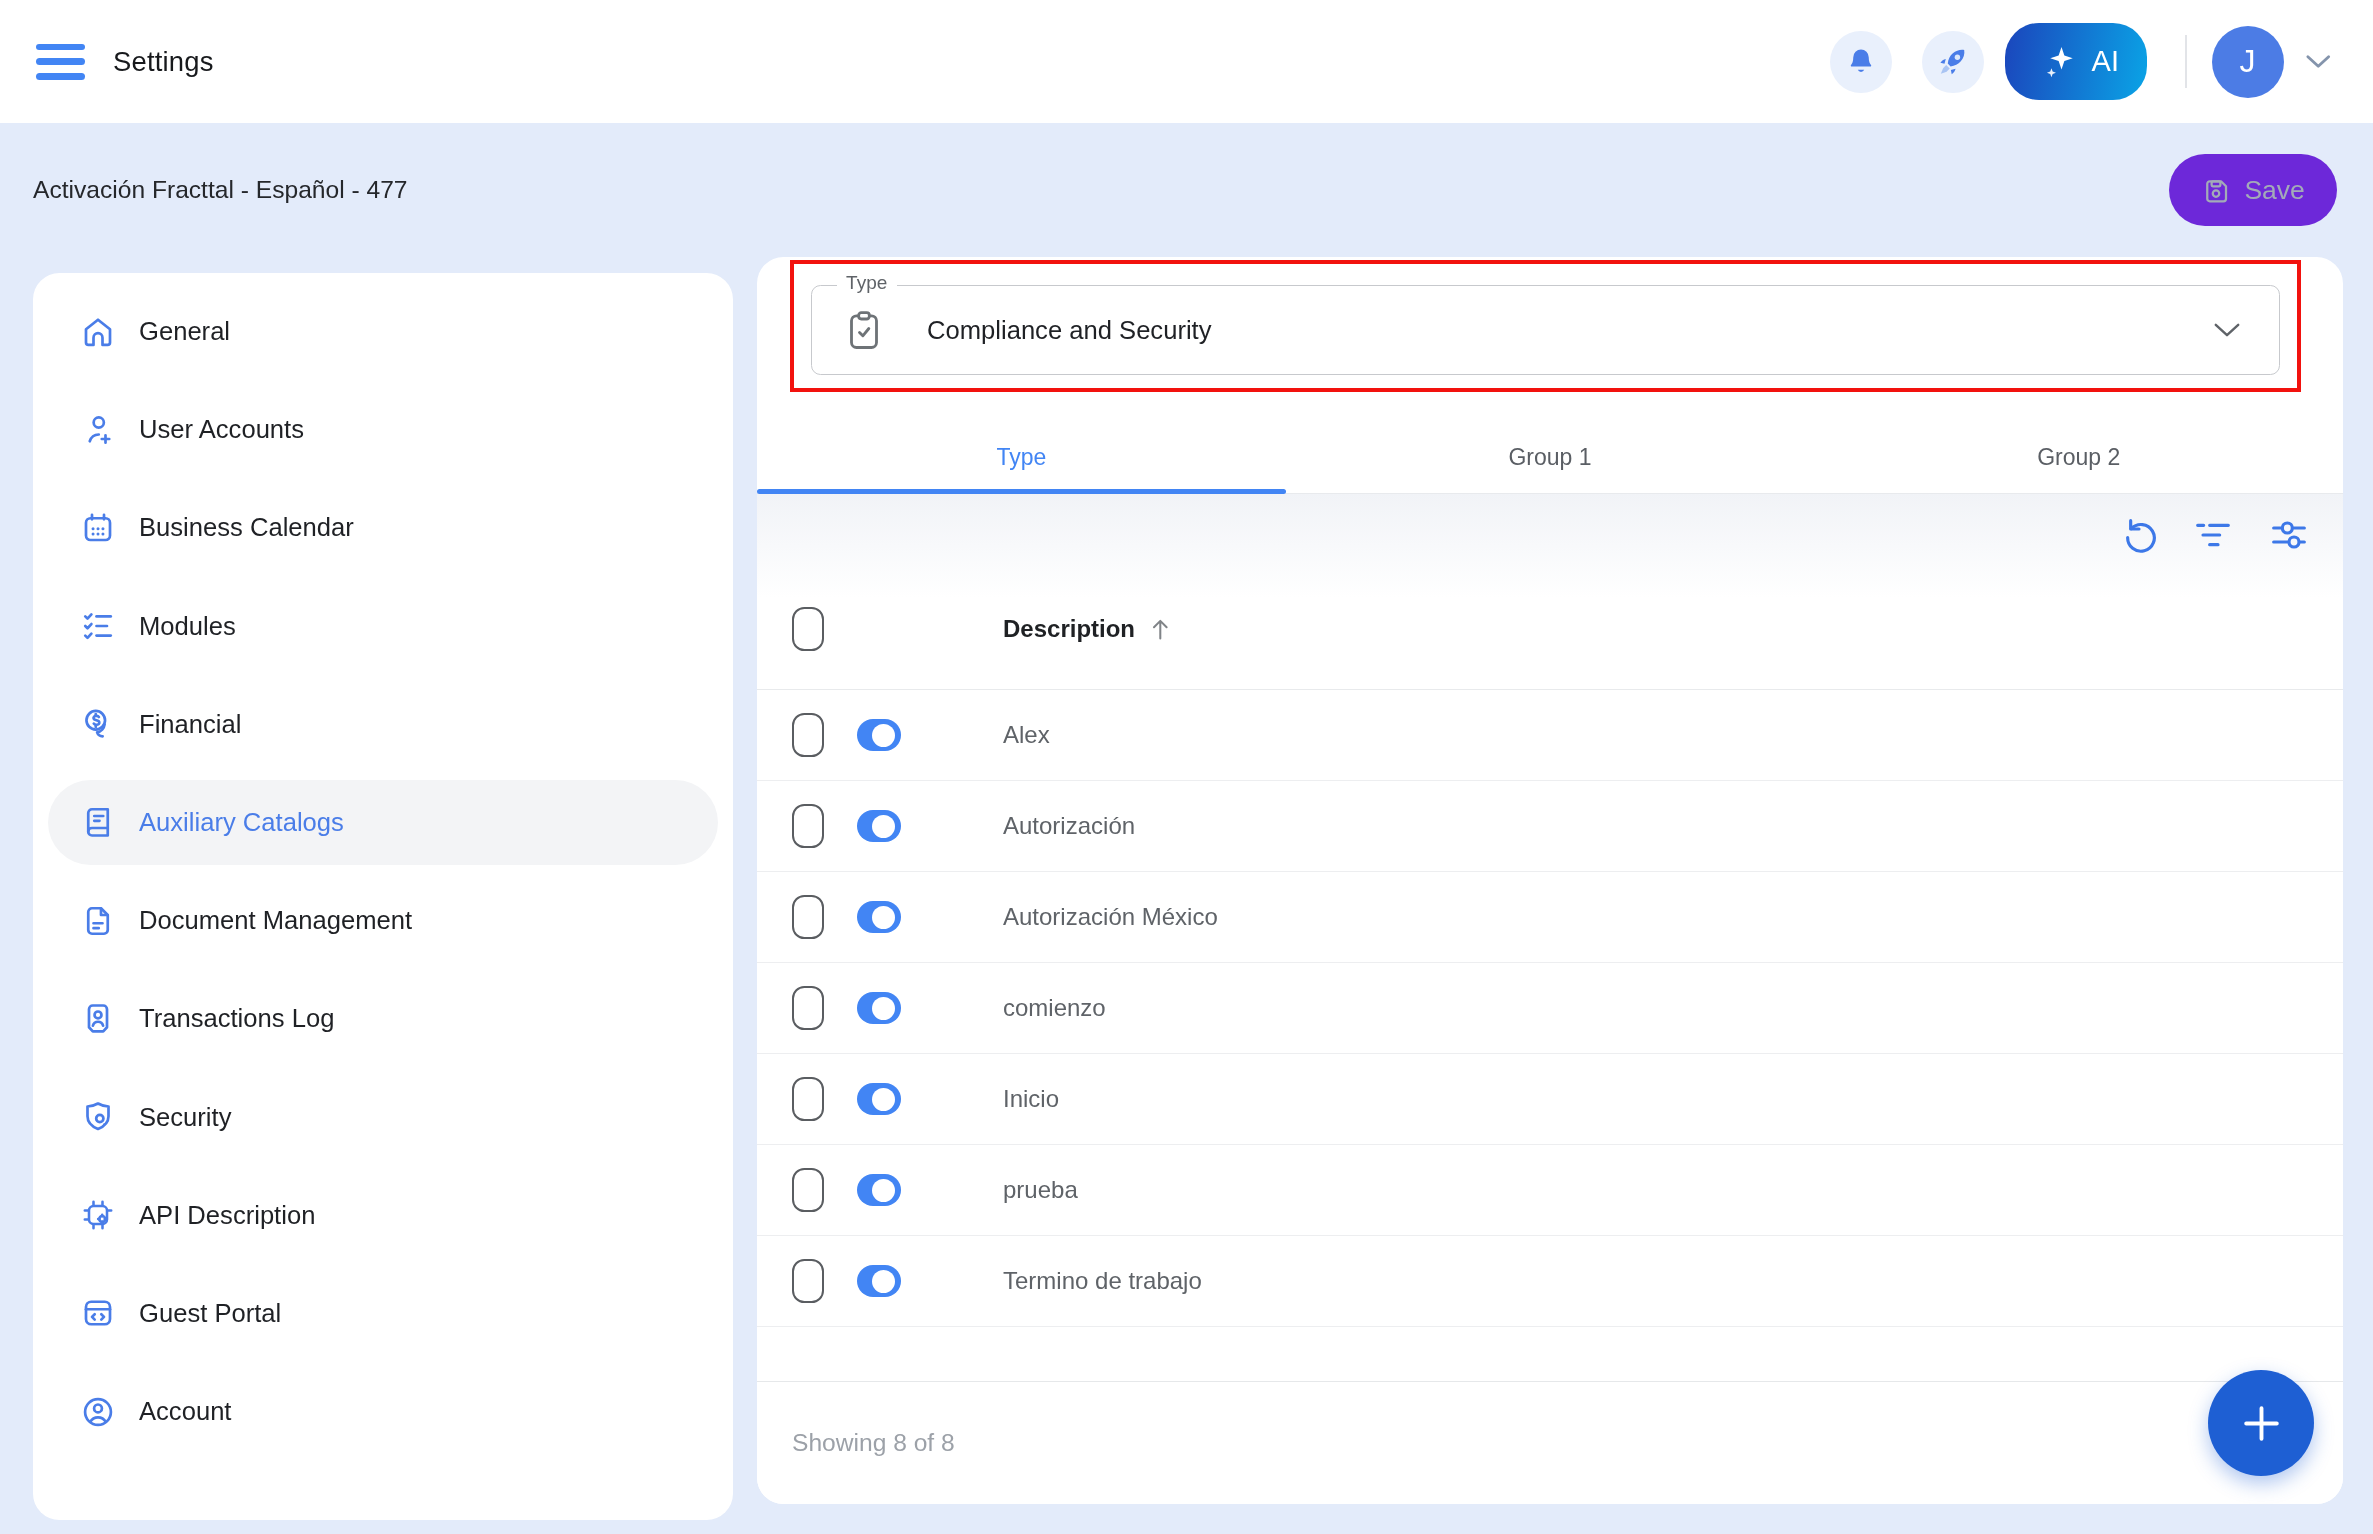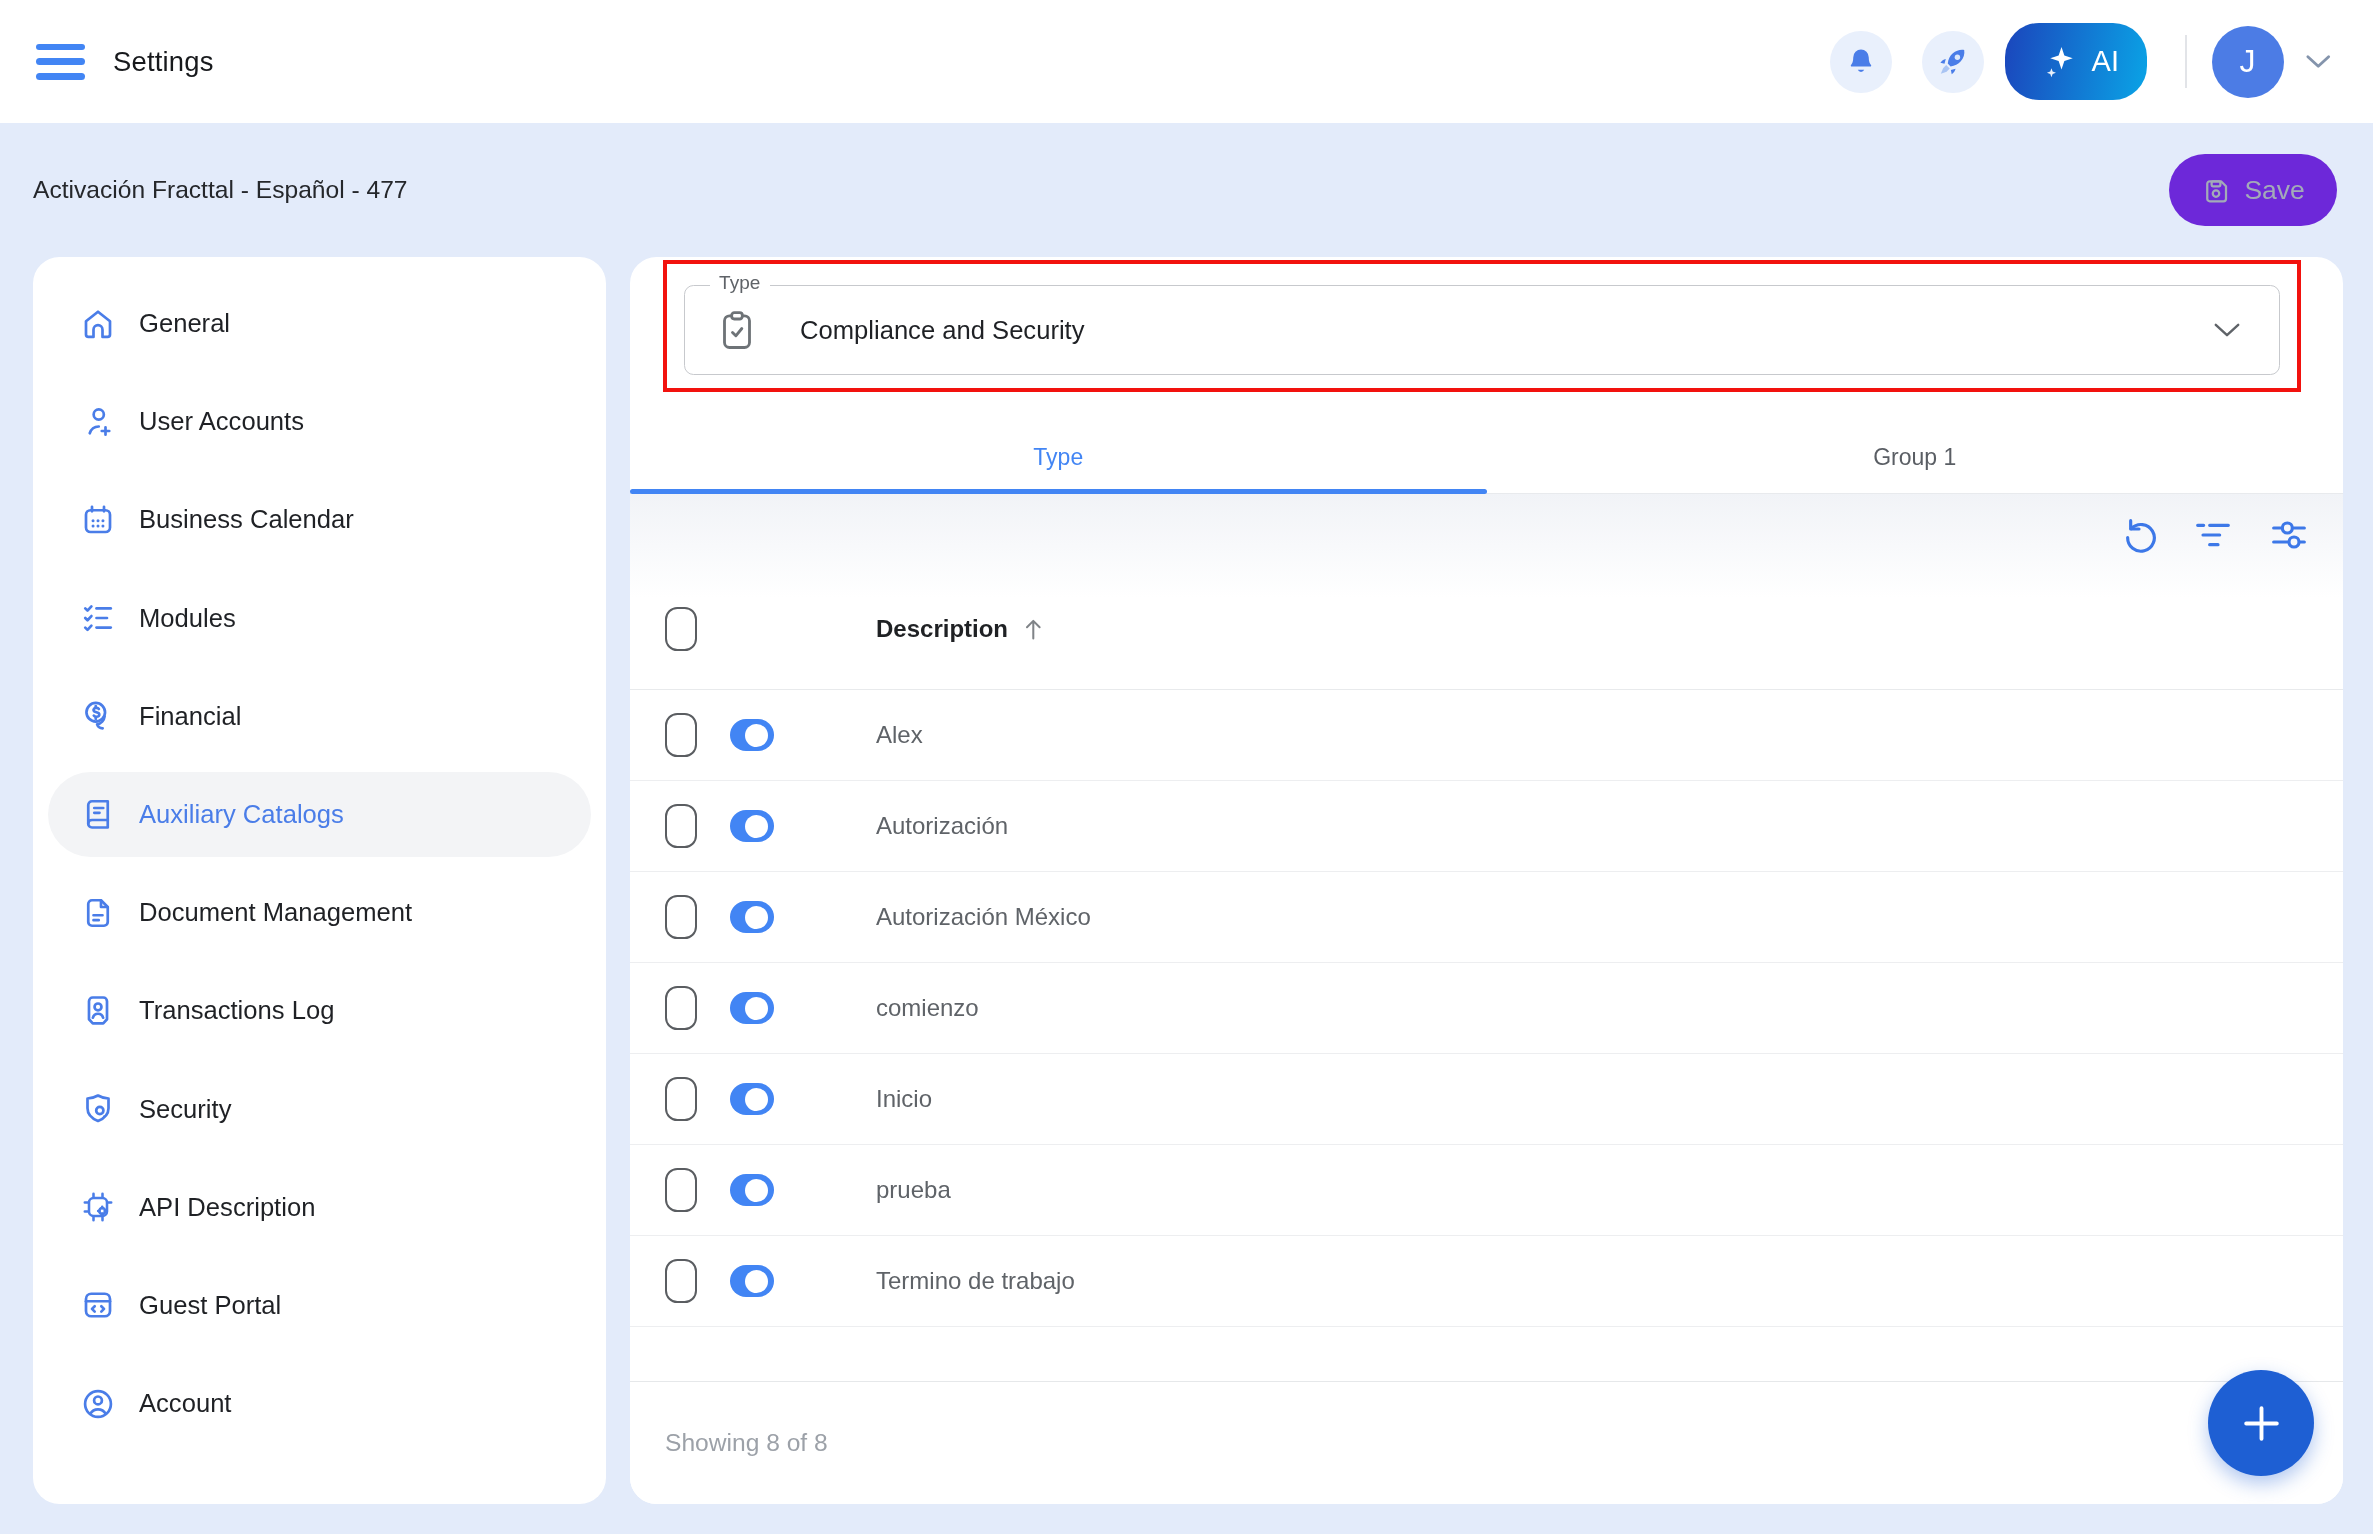--- a/index.html
+++ b/index.html
@@ -52,21 +52,21 @@
     background:#6d28d9; color:#A3AAB8; font-size:26.5px;
     display:flex; align-items:center; justify-content:center; gap:13.2px;
     padding:0 32px; border:none; cursor:default;
   }
 
   
   .panels { display:flex; padding:0 30px 0 33px; gap:24px; }
   .panel { background:#FFFFFF; border-radius:26.5px; height:1247px; }
 
   
-  .sidebar { width:573px; padding-top:24px; }
+  .sidebar { width:700px; padding-top:16px;margin-top:16px; }
   .side-item {
     height:85px; margin:0 15px 13.2px 15px; border-radius:43px;
     display:flex; align-items:center; padding-left:32px; cursor:pointer;
     color:#1F2125;
   }
   .side-item.active { background:#F3F4F6; color:#4A7DE8; }
   .side-icon { width:36px; height:36px; margin-right:23px; color:#4A7DE8; display:flex; align-items:center; justify-content:center; }
   .side-icon svg { width:36px; height:36px; }
   .side-label { font-size:25.6px; }
 
@@ -392,20 +392,23 @@
         </span>
       </div>
     </div>
 
     <div class="tabs">
       <div class="tab active">
         <span>Type</span>
       </div>
       <div class="tab">
         <span>Group 1</span>
+      </div>
+      <div class="tab">
+        <span>Group 2</span>
       </div>
     </div>
 
     <div class="fade-band">
       <div class="toolbar">
         <span class="tool-icon">
           <svg viewBox="0 0 24 24" fill="none" stroke="currentColor" stroke-width="1.9" stroke-linecap="round" stroke-linejoin="round">
             <path d="M8.2 3.4v5h5"></path>
             <path d="M8.6 8.2a8 8 0 1 1-2.2 5.3"></path>
           </svg>

